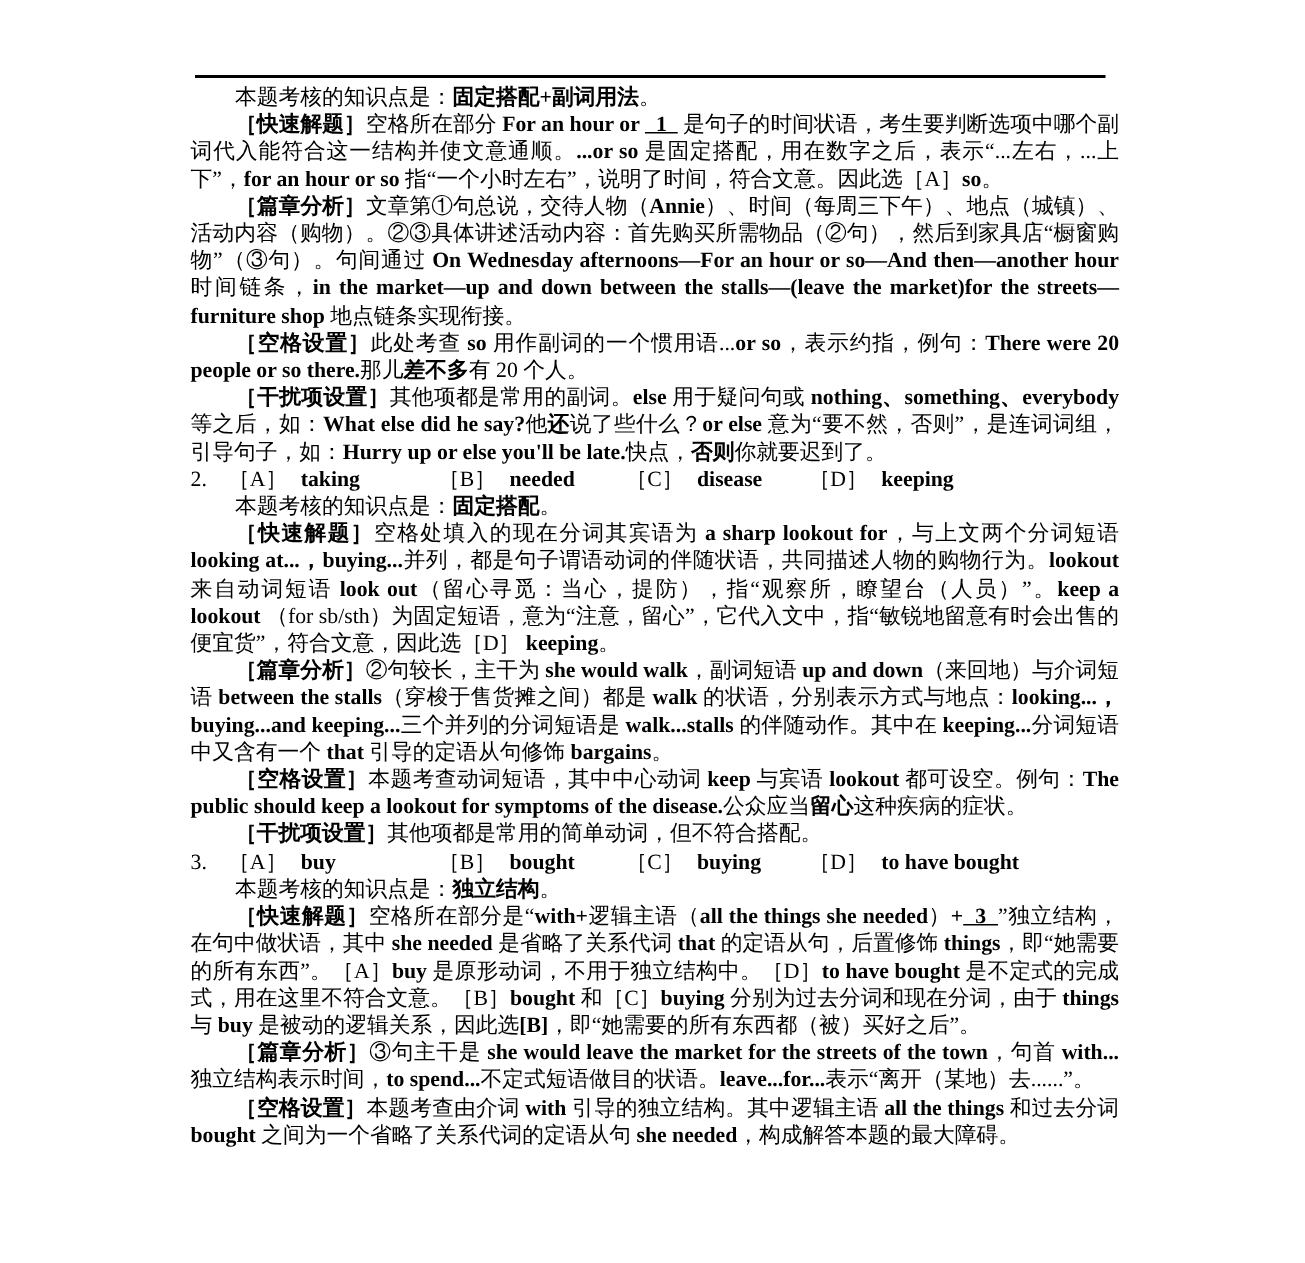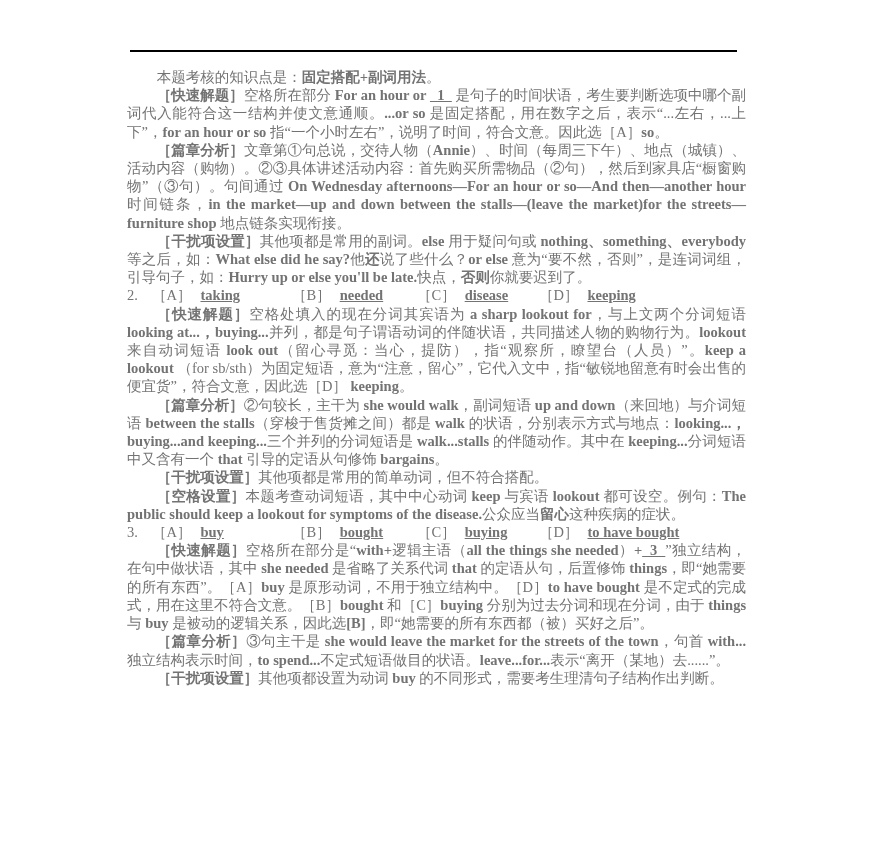--- a/index.html
+++ b/index.html
@@ -11,88 +11,91 @@
     font-family:"Liberation Serif","DejaVu Serif",serif;
   }
   .page-rule{
     position:absolute;
     left:130px;top:50px;
     width:607px;height:2px;
     background:#000000;
   }
   .doc{
     position:absolute;
-    left:127px;top:68px;
+    left:127px;top:56px;
     width:619px;
     font-size:14.5px;
     line-height:18.2px;
-    color:#737373;
+    color:#000000;
     text-align:justify;
     overflow-wrap:break-word;
   }
   .para{margin:0;}
   .indent{text-indent:2.05em;}
   .bold{font-weight:bold;}
   .blank{text-decoration:underline;}
   .options-row{display:flex;text-align:left;}
   .q-num{flex:none;width:25px;}
   .opt{flex:none;display:flex;}
   .opt-w0{width:140px;}
   .opt-w1{width:125px;}
   .opt-w2{width:122px;}
   .opt-label{flex:none;}
-  .opt-text{font-weight:bold;margin-left:9px;white-space:nowrap;text-decoration:underline;}
+  .opt-text{font-weight:bold;margin-left:9px;white-space:nowrap;}
 </style>
 </head>
 <body>
 
 <div class="page-rule"></div>
 <div class="doc">
     <p class="para indent"><span class="">本题考核的知识点是：</span><span class="bold">固定搭配+副词用法</span><span class="">。</span></p>
     <p class="para indent"><span class="bold">［快速解题］</span><span class="">空格所在部分 </span><span class="bold">For an hour or </span><span class="bold blank">&nbsp;&nbsp;1&nbsp;&nbsp;</span><span class=""> 是句子的时间状语，考生要判断选项中哪个副词代入能符合这一结构并使文意通顺。</span><span class="bold">...or so</span><span class=""> 是固定搭配，用在数字之后，表示“...左右，...上下”，</span><span class="bold">for an hour or so</span><span class=""> 指“一个小时左右”，说明了时间，符合文意。因此选［A］</span><span class="bold">so</span><span class="">。</span></p>
     <p class="para indent"><span class="bold">［篇章分析］</span><span class="">文章第①句总说，交待人物（</span><span class="bold">Annie</span><span class="">）、时间（每周三下午）、地点（城镇）、活动内容（购物）。②③具体讲述活动内容：首先购买所需物品（②句），然后到家具店“橱窗购物”（③句）。句间通过 </span><span class="bold">On Wednesday afternoons—For an hour or so—And then—another hour</span><span class=""> 时间链条，</span><span class="bold">in the market—up and down between the stalls—(leave the market)for the streets—furniture shop</span><span class=""> 地点链条实现衔接。</span></p>
+    <p class="para indent"><span class="bold">［空格设置］</span><span class="">此处考查 </span><span class="bold">so</span><span class=""> 用作副词的一个惯用语...</span><span class="bold">or so</span><span class="">，表示约指，例句：</span><span class="bold">There were 20 people or so there.</span><span class="">那儿</span><span class="bold">差不多</span><span class="">有 20 个人。</span></p>
     <p class="para indent"><span class="bold">［干扰项设置］</span><span class="">其他项都是常用的副词。</span><span class="bold">else</span><span class=""> 用于疑问句或 </span><span class="bold">nothing、something、everybody</span><span class=""> 等之后，如：</span><span class="bold">What else did he say?</span><span class="">他</span><span class="bold">还</span><span class="">说了些什么？</span><span class="bold">or else</span><span class=""> 意为“要不然，否则”，是连词词组，引导句子，如：</span><span class="bold">Hurry up or else you'll be late.</span><span class="">快点，</span><span class="bold">否则</span><span class="">你就要迟到了。</span></p>
     <div class="options-row para">
       <span class="q-num">2.</span>
       <span class="opt opt-w0">
         <span class="opt-label">［A］</span>
         <span class="opt-text">taking</span>
       </span>
       <span class="opt opt-w1">
         <span class="opt-label">［B］</span>
         <span class="opt-text">needed</span>
       </span>
       <span class="opt opt-w2">
         <span class="opt-label">［C］</span>
         <span class="opt-text">disease</span>
       </span>
       <span class="opt opt-w3">
         <span class="opt-label">［D］</span>
         <span class="opt-text">keeping</span>
       </span>
     </div>
+    <p class="para indent"><span class="">本题考核的知识点是：</span><span class="bold">固定搭配</span><span class="">。</span></p>
     <p class="para indent"><span class="bold">［快速解题］</span><span class="">空格处填入的现在分词其宾语为 </span><span class="bold">a sharp lookout for</span><span class="">，与上文两个分词短语 </span><span class="bold">looking at...，buying...</span><span class="">并列，都是句子谓语动词的伴随状语，共同描述人物的购物行为。</span><span class="bold">lookout</span><span class=""> 来自动词短语 </span><span class="bold">look out</span><span class="">（留心寻觅：当心，提防），指“观察所，瞭望台（人员）”。</span><span class="bold">keep a lookout</span><span class=""> （for sb/sth）为固定短语，意为“注意，留心”，它代入文中，指“敏锐地留意有时会出售的便宜货”，符合文意，因此选［D］ </span><span class="bold">keeping</span><span class="">。</span></p>
     <p class="para indent"><span class="bold">［篇章分析］</span><span class="">②句较长，主干为 </span><span class="bold">she would walk</span><span class="">，副词短语 </span><span class="bold">up and down</span><span class="">（来回地）与介词短语 </span><span class="bold">between the stalls</span><span class="">（穿梭于售货摊之间）都是 </span><span class="bold">walk</span><span class=""> 的状语，分别表示方式与地点：</span><span class="bold">looking...，buying...and keeping...</span><span class="">三个并列的分词短语是 </span><span class="bold">walk...stalls</span><span class=""> 的伴随动作。其中在 </span><span class="bold">keeping...</span><span class="">分词短语中又含有一个 </span><span class="bold">that</span><span class=""> 引导的定语从句修饰 </span><span class="bold">bargains</span><span class="">。</span></p>
+    <p class="para indent"><span class="bold">［空格设置］</span><span class="">本题考查动词短语，其中中心动词 </span><span class="bold">keep</span><span class=""> 与宾语 </span><span class="bold">lookout</span><span class=""> 都可设空。例句：</span><span class="bold">The public should keep a lookout for symptoms of the disease.</span><span class="">公众应当</span><span class="bold">留心</span><span class="">这种疾病的症状。</span></p>
     <p class="para indent"><span class="bold">［干扰项设置］</span><span class="">其他项都是常用的简单动词，但不符合搭配。</span></p>
-    <p class="para indent"><span class="bold">［空格设置］</span><span class="">本题考查动词短语，其中中心动词 </span><span class="bold">keep</span><span class=""> 与宾语 </span><span class="bold">lookout</span><span class=""> 都可设空。例句：</span><span class="bold">The public should keep a lookout for symptoms of the disease.</span><span class="">公众应当</span><span class="bold">留心</span><span class="">这种疾病的症状。</span></p>
     <div class="options-row para">
       <span class="q-num">3.</span>
       <span class="opt opt-w0">
         <span class="opt-label">［A］</span>
         <span class="opt-text">buy</span>
       </span>
       <span class="opt opt-w1">
         <span class="opt-label">［B］</span>
         <span class="opt-text">bought</span>
       </span>
       <span class="opt opt-w2">
         <span class="opt-label">［C］</span>
         <span class="opt-text">buying</span>
       </span>
       <span class="opt opt-w3">
         <span class="opt-label">［D］</span>
         <span class="opt-text">to have bought</span>
       </span>
     </div>
+    <p class="para indent"><span class="">本题考核的知识点是：</span><span class="bold">独立结构</span><span class="">。</span></p>
     <p class="para indent"><span class="bold">［快速解题］</span><span class="">空格所在部分是“</span><span class="bold">with+</span><span class="">逻辑主语（</span><span class="bold">all the things she needed</span><span class="">）</span><span class="bold">+</span><span class="bold blank">&nbsp;&nbsp;3&nbsp;&nbsp;</span><span class="">”独立结构，在句中做状语，其中 </span><span class="bold">she needed</span><span class=""> 是省略了关系代词 </span><span class="bold">that</span><span class=""> 的定语从句，后置修饰 </span><span class="bold">things</span><span class="">，即“她需要的所有东西”。［A］</span><span class="bold">buy</span><span class=""> 是原形动词，不用于独立结构中。［D］</span><span class="bold">to have bought</span><span class=""> 是不定式的完成式，用在这里不符合文意。［B］</span><span class="bold">bought</span><span class=""> 和［C］</span><span class="bold">buying</span><span class=""> 分别为过去分词和现在分词，由于 </span><span class="bold">things</span><span class=""> 与 </span><span class="bold">buy</span><span class=""> 是被动的逻辑关系，因此选</span><span class="bold">[B]</span><span class="">，即“她需要的所有东西都（被）买好之后”。</span></p>
     <p class="para indent"><span class="bold">［篇章分析］</span><span class="">③句主干是 </span><span class="bold">she would leave the market for the streets of the town</span><span class="">，句首 </span><span class="bold">with...</span><span class="">独立结构表示时间，</span><span class="bold">to spend...</span><span class="">不定式短语做目的状语。</span><span class="bold">leave...for...</span><span class="">表示“离开（某地）去......”。</span></p>
-    <p class="para indent"><span class="bold">［干扰项设置］</span><span class="">其他项都设置为动词 </span><span class="bold">buy</span><span class=""> 的不同形式，需要考生理清句子结构作出判断。</span></p>
+    <p class="para indent"><span class="bold">［空格设置］</span><span class="">本题考查由介词 </span><span class="bold">with</span><span class=""> 引导的独立结构。其中逻辑主语 </span><span class="bold">all the things</span><span class=""> 和过去分词 </span><span class="bold">bought</span><span class=""> 之间为一个省略了关系代词的定语从句 </span><span class="bold">she needed</span><span class="">，构成解答本题的最大障碍。</span></p>
   </div>
 
 </body></html>

